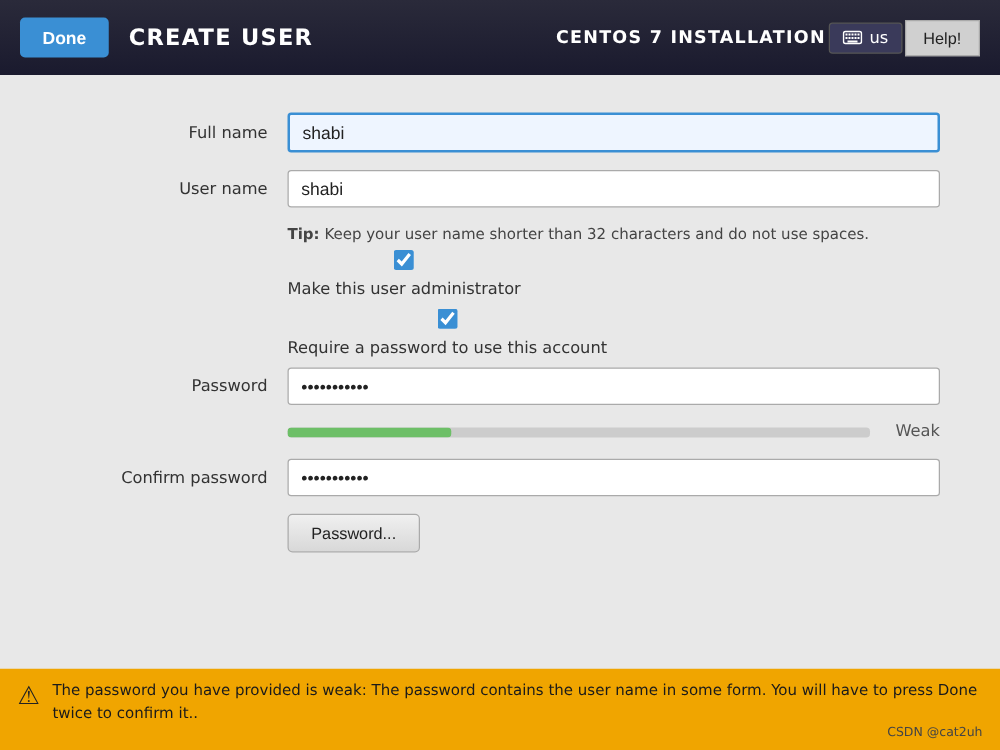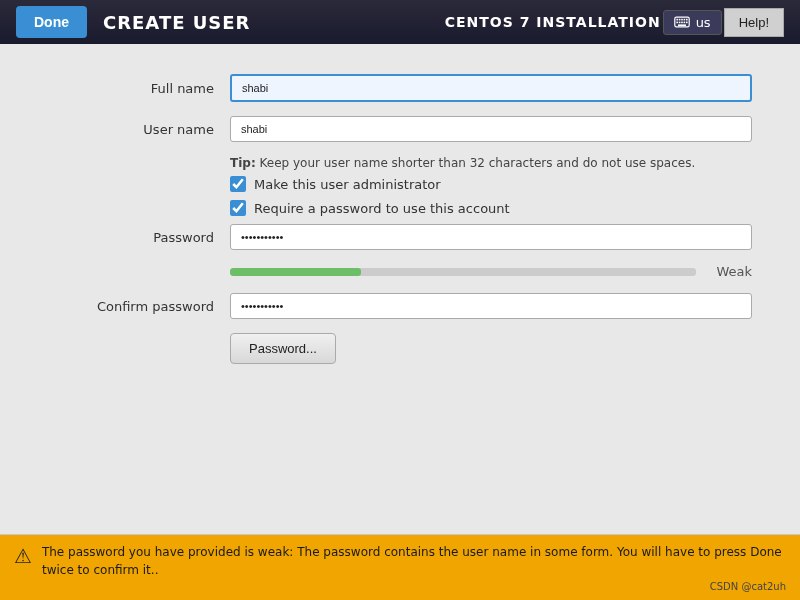--- a/index.html
+++ b/index.html
@@ -12,21 +12,21 @@
       background: #c8c8c8;
       position: relative;
     }
 
     
     #header {
       display: flex;
       align-items: center;
       justify-content: space-between;
       background: linear-gradient(180deg, #2a2a3a 0%, #1a1a2e 100%);
-      height: 44px;
+      height: 60px;
       padding: 0 16px;
     }
     #header-left {
       display: flex;
       align-items: center;
       gap: 16px;
     }
     #title {
       color: white;
       font-size: 18px;
@@ -95,21 +95,21 @@
     .form-label {
       width: 170px;
       text-align: right;
       padding-right: 16px;
       color: #333;
       font-size: 13px;
     }
     .form-input {
       flex: 1;
       padding: 6px 10px;
-      font-size: 11px;
+      font-size: 14px;
       border: 1px solid #aaa;
       border-radius: 3px;
       background: white;
       color: #222;
       outline: none;
     }
     .form-input.selected {
       border: 2px solid #3a8fd4;
       background: #eef5ff;
     }
@@ -134,20 +134,21 @@
       margin-bottom: 8px;
     }
     .checkbox-spacer { width: 170px; }
     .checkbox-label {
       display: flex;
       align-items: center;
       gap: 8px;
       font-size: 13px;
       color: #333;
       cursor: pointer;
+      flex-direction: column;
     }
     .checkbox-input {
       width: 16px;
       height: 16px;
       cursor: pointer;
       accent-color: #3a8fd4;
     }
 
     
     #strength-row {

